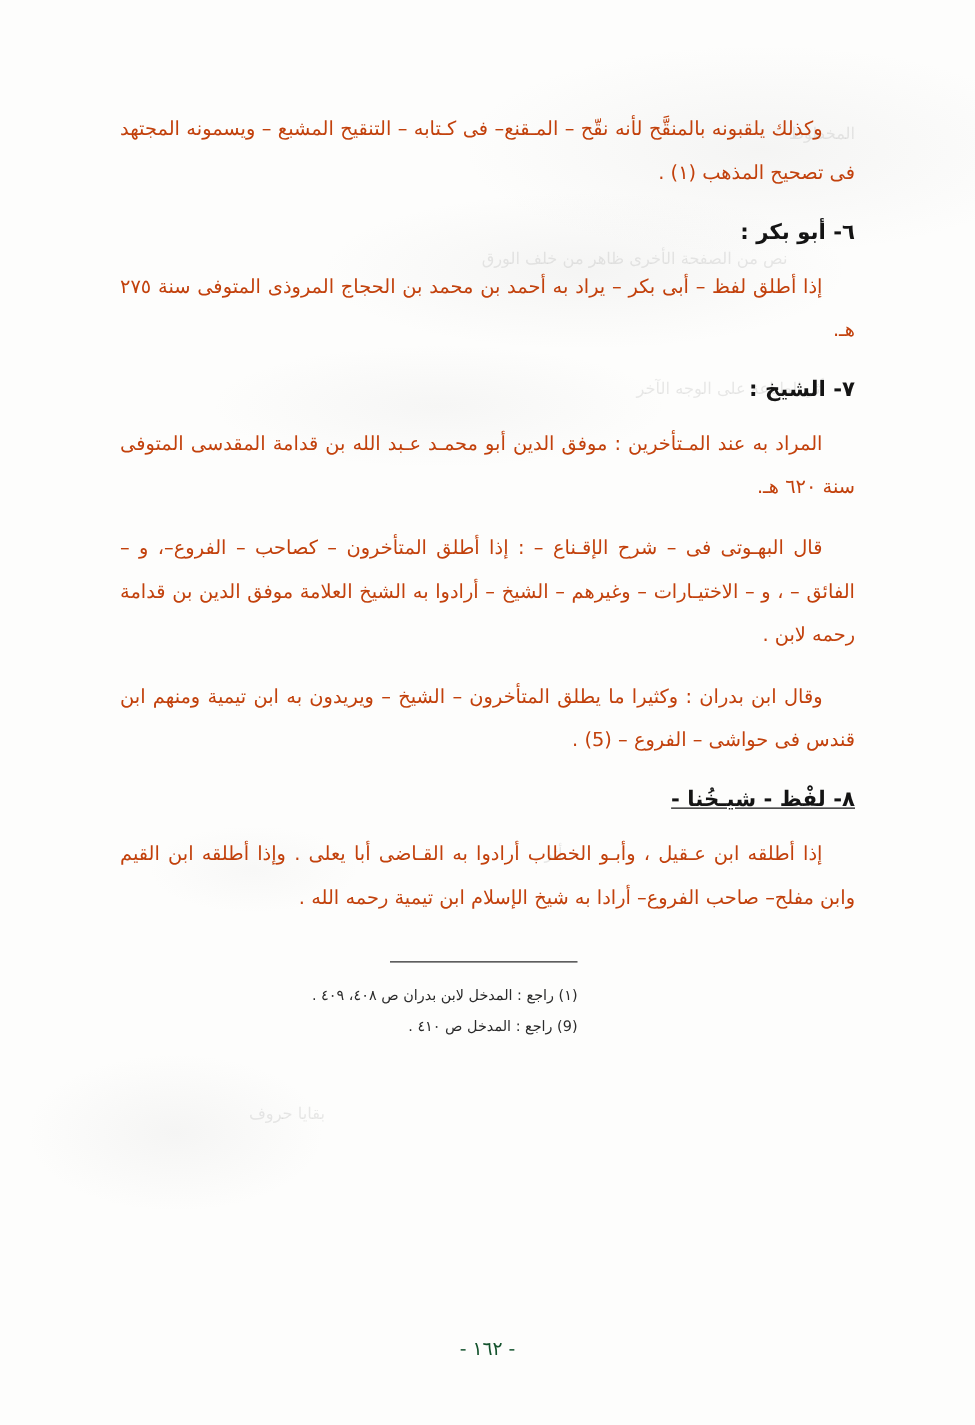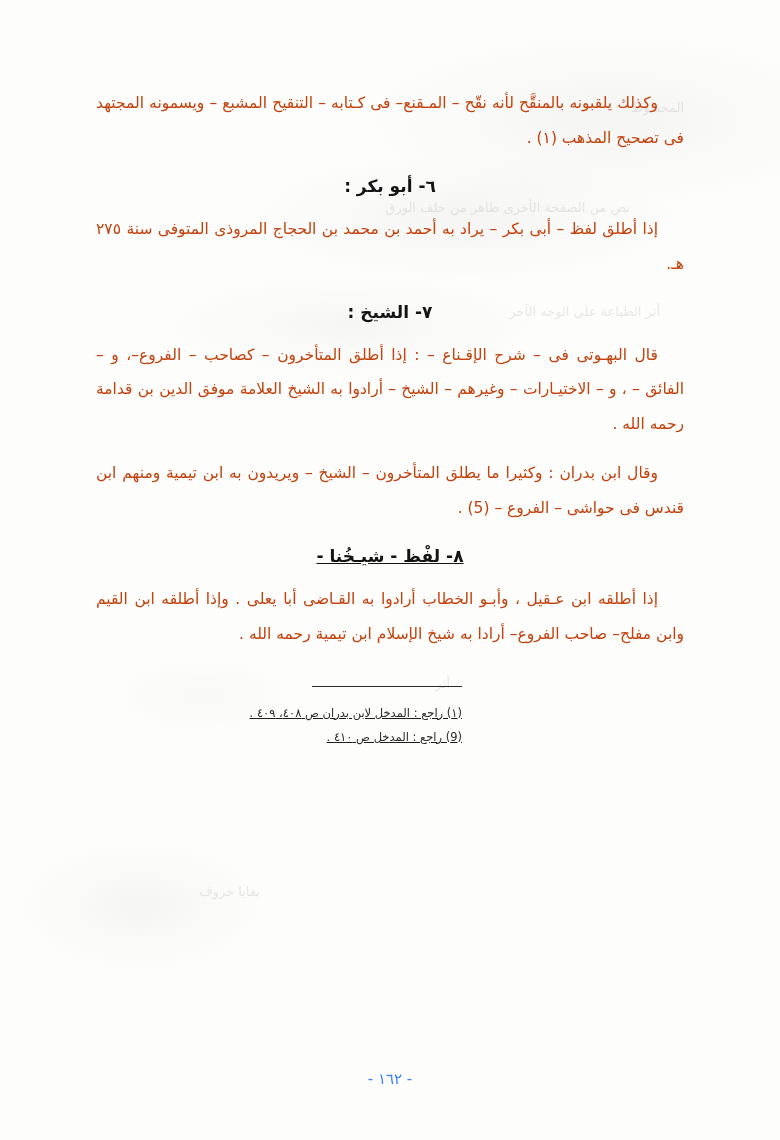--- a/index.html
+++ b/index.html
@@ -42,54 +42,53 @@
     text-align-last: right;
     font-size: 15.5px;
     line-height: 2.25;
     letter-spacing: 0.2px;
     margin: 0 0 14px 0;
     color: #c2410c;
   }
   .para.indent { text-indent: 26px; }
   .heading {
     direction: rtl;
-    text-align: center;
+    text-align: right;
     font-weight: bold;
     font-size: 17px;
     letter-spacing: 0.3px;
     margin: 20px 0 16px 0;
     color: #141414;
   }
   .heading.spaced { letter-spacing: 1.2px; text-decoration: underline; }
   .footnote-rule {
     width: 150px;
     height: 0;
     border-top: 1.6px solid #2a2a2a;
     margin: 34px 0 14px auto;
     margin-right: 222px;
   }
   .footnotes {
     direction: rtl;
     padding-right: 222px;
-    text-decoration: underline;
   }
   .footnote {
     font-size: 11.5px;
     line-height: 2.1;
     color: #2b2b2b;
     margin: 0;
   }
   .page-number {
     position: absolute;
     bottom: 52px;
     left: 0;
     right: 0;
     text-align: center;
     font-size: 15px;
-    color: #3b82f6;
+    color: #14532d;
     letter-spacing: 1px;
   }
   .ghost {
     position: absolute;
     color: rgba(120,120,120,0.16);
     font-size: 13px;
     line-height: 1.9;
     direction: rtl;
     white-space: pre-line;
     pointer-events: none;
@@ -115,22 +114,23 @@
   <div class="content">
 
     <p class="para indent">وكذلك يلقبونه بالمنقَّح لأنه نقّح – المـقنع– فى كـتابه – التنقيح المشبع – ويسمونه المجتهد فى تصحيح المذهب (١) .</p>
 
     <h2 class="heading">٦- أبو بكر :</h2>
 
     <p class="para indent">إذا أطلق لفظ – أبى بكر – يراد به أحمد بن محمد بن الحجاج المروذى المتوفى سنة ٢٧٥ هـ.</p>
 
     <h2 class="heading">٧- الشيخ :</h2>
 
+    <p class="para indent">المراد به عند المـتأخرين : موفق الدين أبو محمـد عـبد الله بن قدامة المقدسى المتوفى سنة ٦٢٠ هـ.</p>
 
-    <p class="para indent">قال البهـوتى فى – شرح الإقـناع – : إذا أطلق المتأخرون – كصاحب – الفروع–، و – الفائق – ، و – الاختيـارات – وغيرهم – الشيخ – أرادوا به الشيخ العلامة موفق الدين بن قدامة رحمه الله .</p>
+    <p class="para indent">قال البهـوتى فى – شرح الإقـناع – : إذا أطلق المتأخرون – كصاحب – الفروع–، و – الفائق – ، و – الاختيـارات – وغيرهم – الشيخ – أرادوا به الشيخ العلامة موفق الدين بن قدامة رحمه لابن .</p>
 
     <p class="para indent">وقال ابن بدران : وكثيرا ما يطلق المتأخرون – الشيخ – ويريدون به ابن تيمية ومنهم ابن قندس فى حواشى – الفروع – (5) .</p>
 
     <h2 class="heading spaced">٨- لفْظ - شيـخُنا -</h2>
 
     <p class="para indent">إذا أطلقه ابن عـقيل ، وأبـو الخطاب أرادوا به القـاضى أبا يعلى . وإذا أطلقه ابن القيم وابن مفلح– صاحب الفروع– أرادا به شيخ الإسلام ابن تيمية رحمه الله .</p>
 
     <div class="footnote-rule"></div>
 
     <div class="footnotes">

